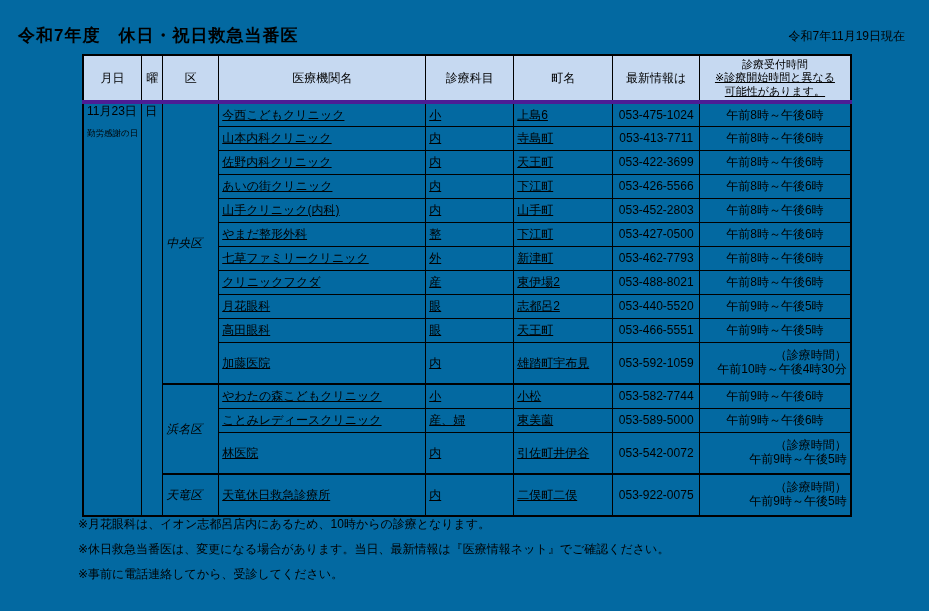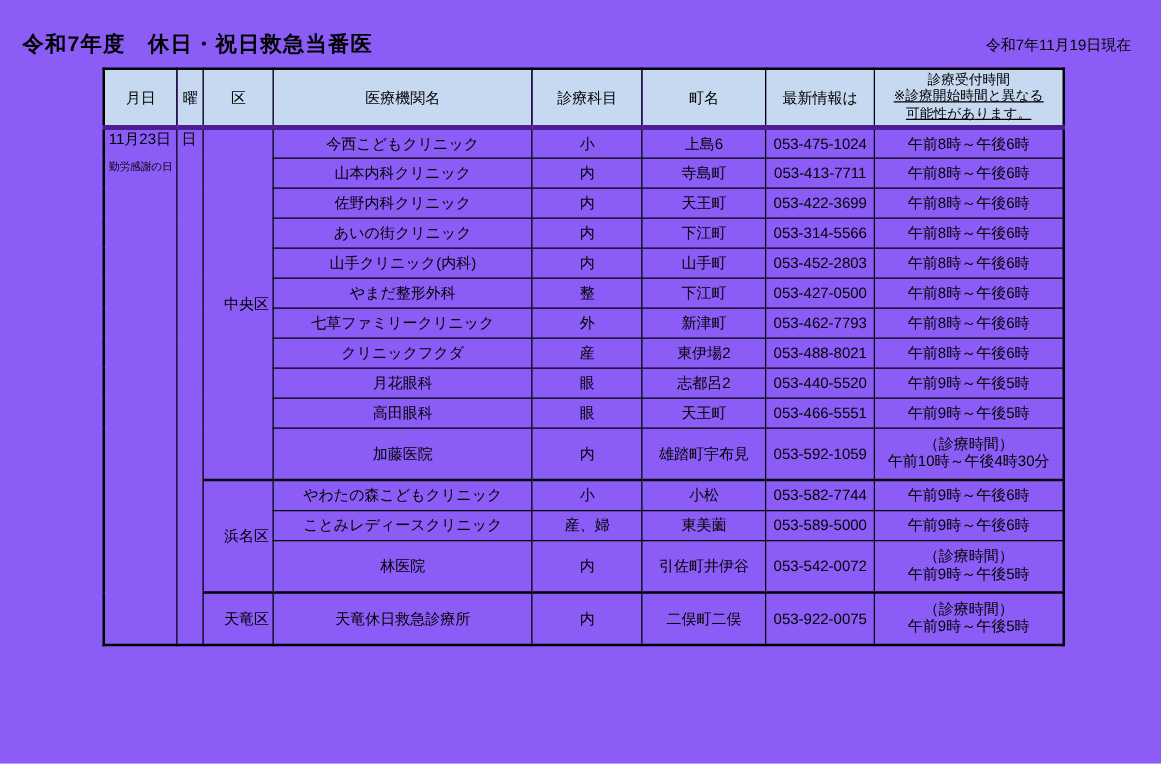--- a/index.html
+++ b/index.html
@@ -6,21 +6,21 @@
     margin: 0;
     padding: 0;
     background: #ffffff;
     font-family: "Liberation Sans", "DejaVu Sans", sans-serif;
     color: #000000;
   }
   #page {
     position: relative;
     width: 929px;
     height: 611px;
-    background: #8b5cf6;
+    background: #0369a1;
     overflow: hidden;
   }
   #title {
     position: absolute;
     left: 18px;
     top: 24px;
     font-size: 17px;
     font-weight: bold;
     letter-spacing: 1px;
     white-space: pre;
@@ -66,32 +66,34 @@
   td.date-cell, td.weekday-cell {
     vertical-align: top;
     padding-top: 4px;
   }
   td.date-cell .holiday {
     font-size: 8.5px;
     margin-top: 10px;
     white-space: nowrap;
   }
   td.district-cell {
-    text-align: right;
-    vertical-align: middle;
+    text-align: left;
+    vertical-align: middle;
+    font-style: italic;
   }
   td.name-cell, td.dept-cell, td.town-cell {
-    text-align: center;
-    vertical-align: middle;
+    text-align: left;
+    vertical-align: middle;
+    text-decoration: underline;
   }
   td.phone-cell, td.hours-cell {
     text-align: center;
     vertical-align: middle;
   }
-  td.hours-cell .hnote { line-height: 1.15; }
+  td.hours-cell .hnote { line-height: 1.15; text-align: right; }
   #notes {
     position: absolute;
     left: 78px;
     top: 516px;
     font-size: 12px;
   }
   #notes .note {
     height: 25px;
     white-space: pre;
   }
@@ -157,21 +159,21 @@
             <td class="name-cell">佐野内科クリニック</td>
             <td class="dept-cell">内</td>
             <td class="town-cell">天王町</td>
             <td class="phone-cell">053-422-3699</td>
             <td class="hours-cell">午前8時～午後6時</td>
           </tr>
           <tr class="row">
             <td class="name-cell">あいの街クリニック</td>
             <td class="dept-cell">内</td>
             <td class="town-cell">下江町</td>
-            <td class="phone-cell">053-314-5566</td>
+            <td class="phone-cell">053-426-5566</td>
             <td class="hours-cell">午前8時～午後6時</td>
           </tr>
           <tr class="row">
             <td class="name-cell">山手クリニック(内科)</td>
             <td class="dept-cell">内</td>
             <td class="town-cell">山手町</td>
             <td class="phone-cell">053-452-2803</td>
             <td class="hours-cell">午前8時～午後6時</td>
           </tr>
           <tr class="row">
@@ -252,14 +254,19 @@
             <td class="phone-cell">053-922-0075</td>
             <td class="hours-cell">
               <div class="hnote">（診療時間）</div>
               <div class="hnote">午前9時～午後5時</div>
             </td>
           </tr>
         </tbody>
     </table>
   </div>
 
+  <div id="notes">
+      <div class="note">※月花眼科は、イオン志都呂店内にあるため、10時からの診療となります。</div>
+      <div class="note">※休日救急当番医は、変更になる場合があります。当日、最新情報は『医療情報ネット』でご確認ください。</div>
+      <div class="note">※事前に電話連絡してから、受診してください。</div>
+    </div>
 
 </div>
 
 </body></html>

